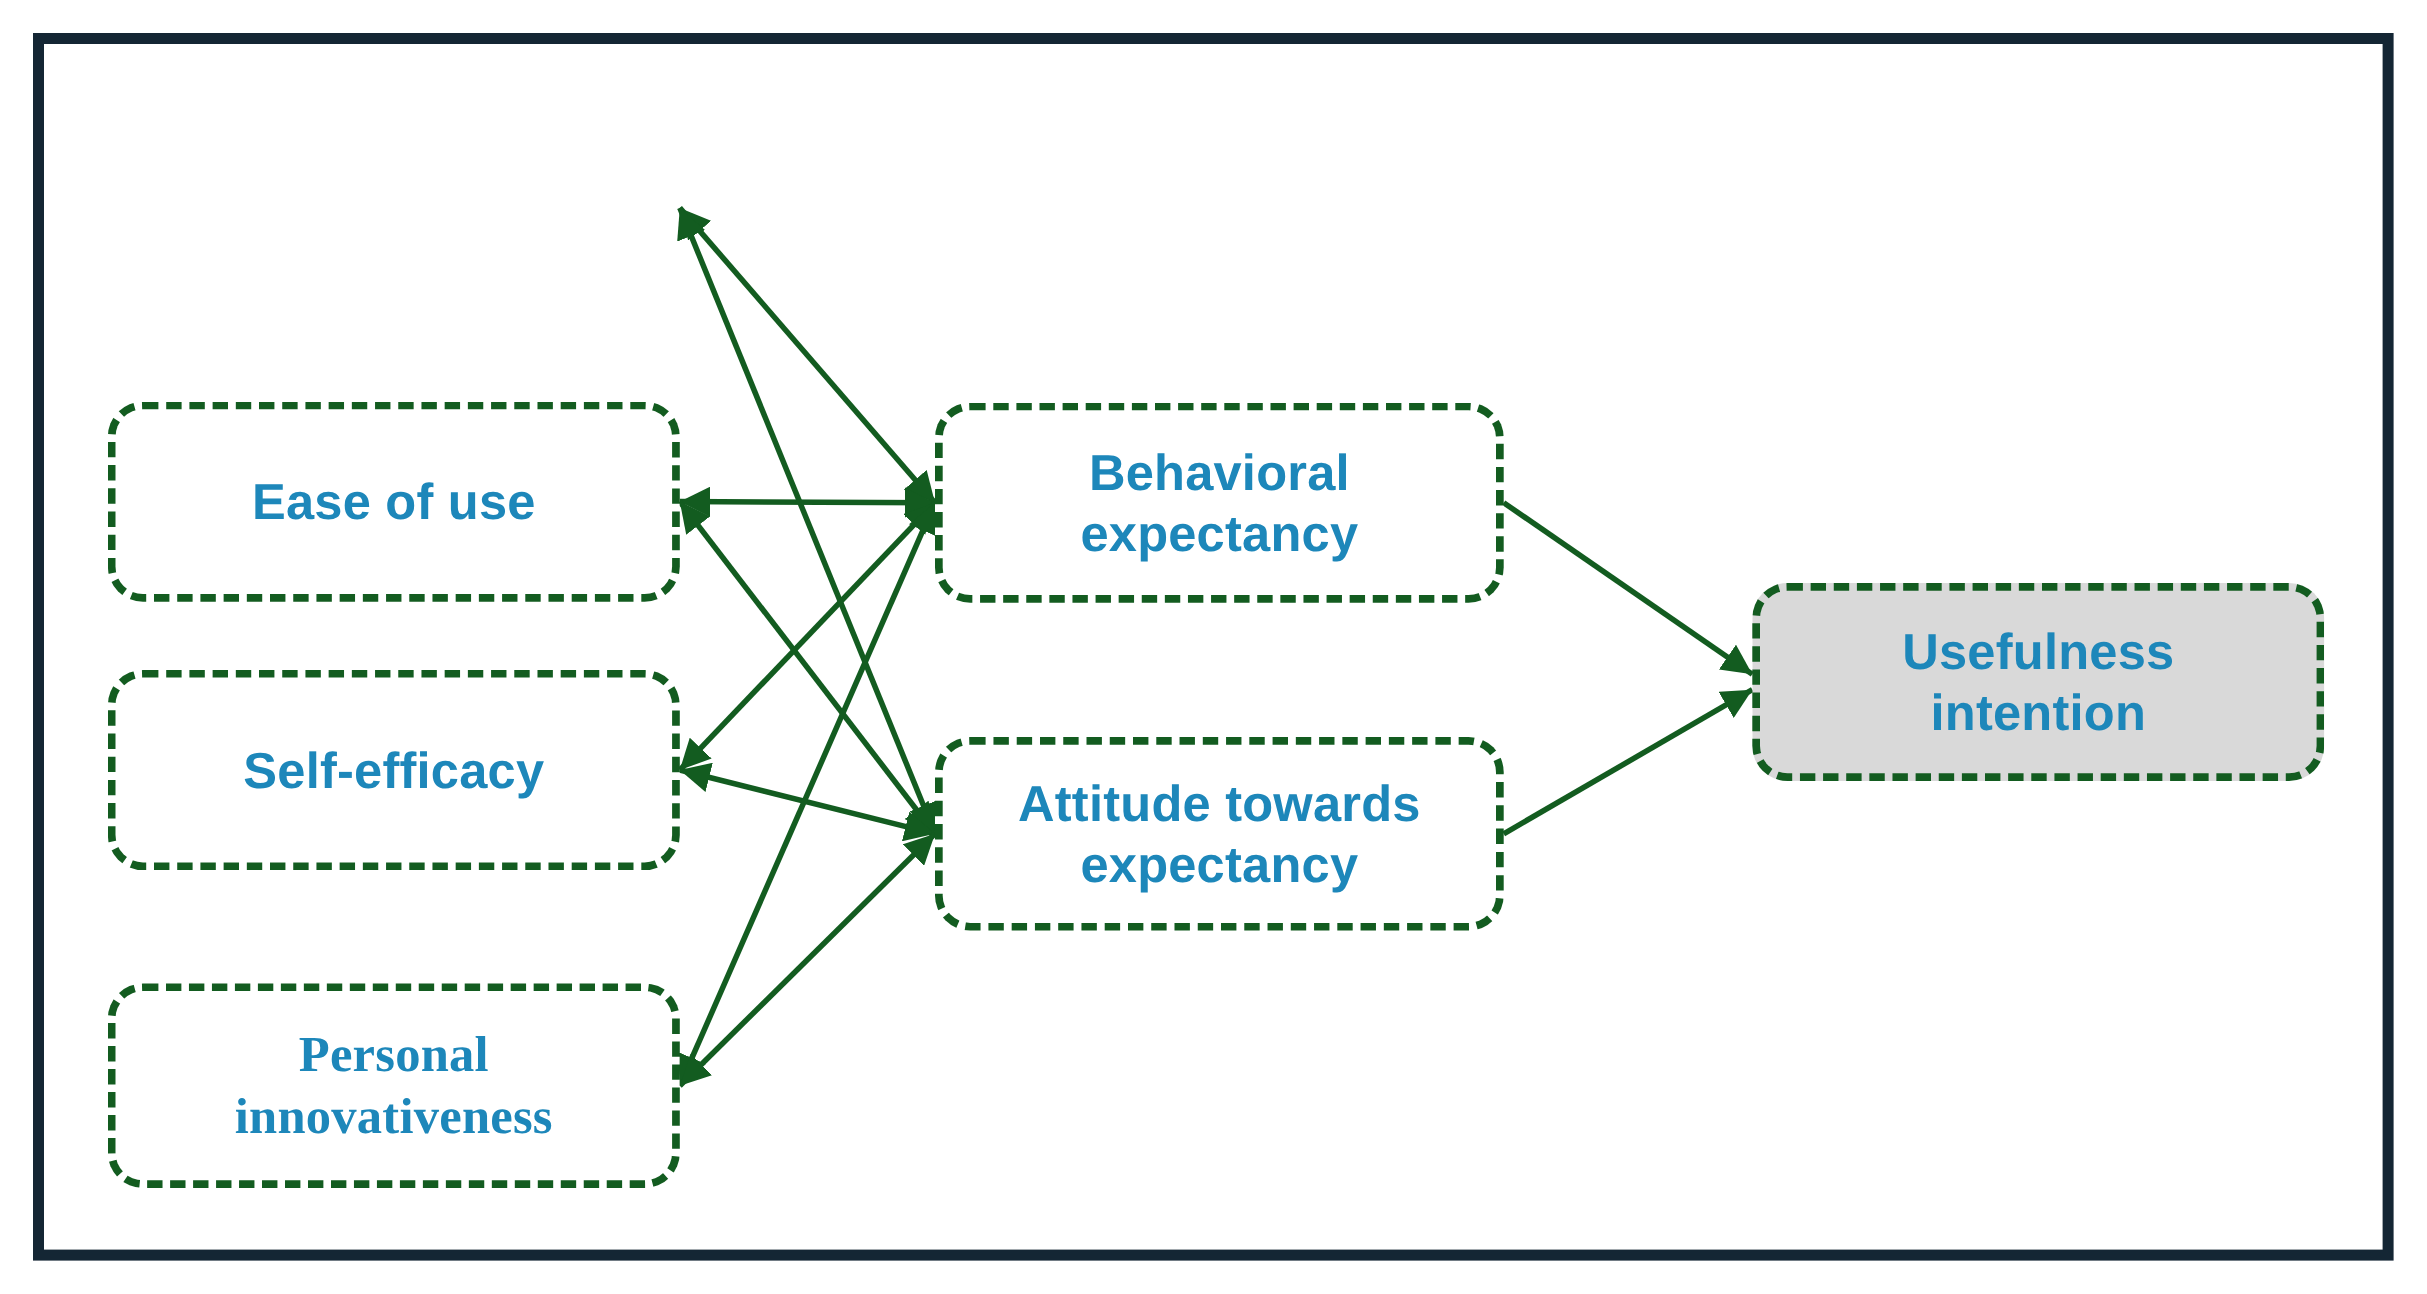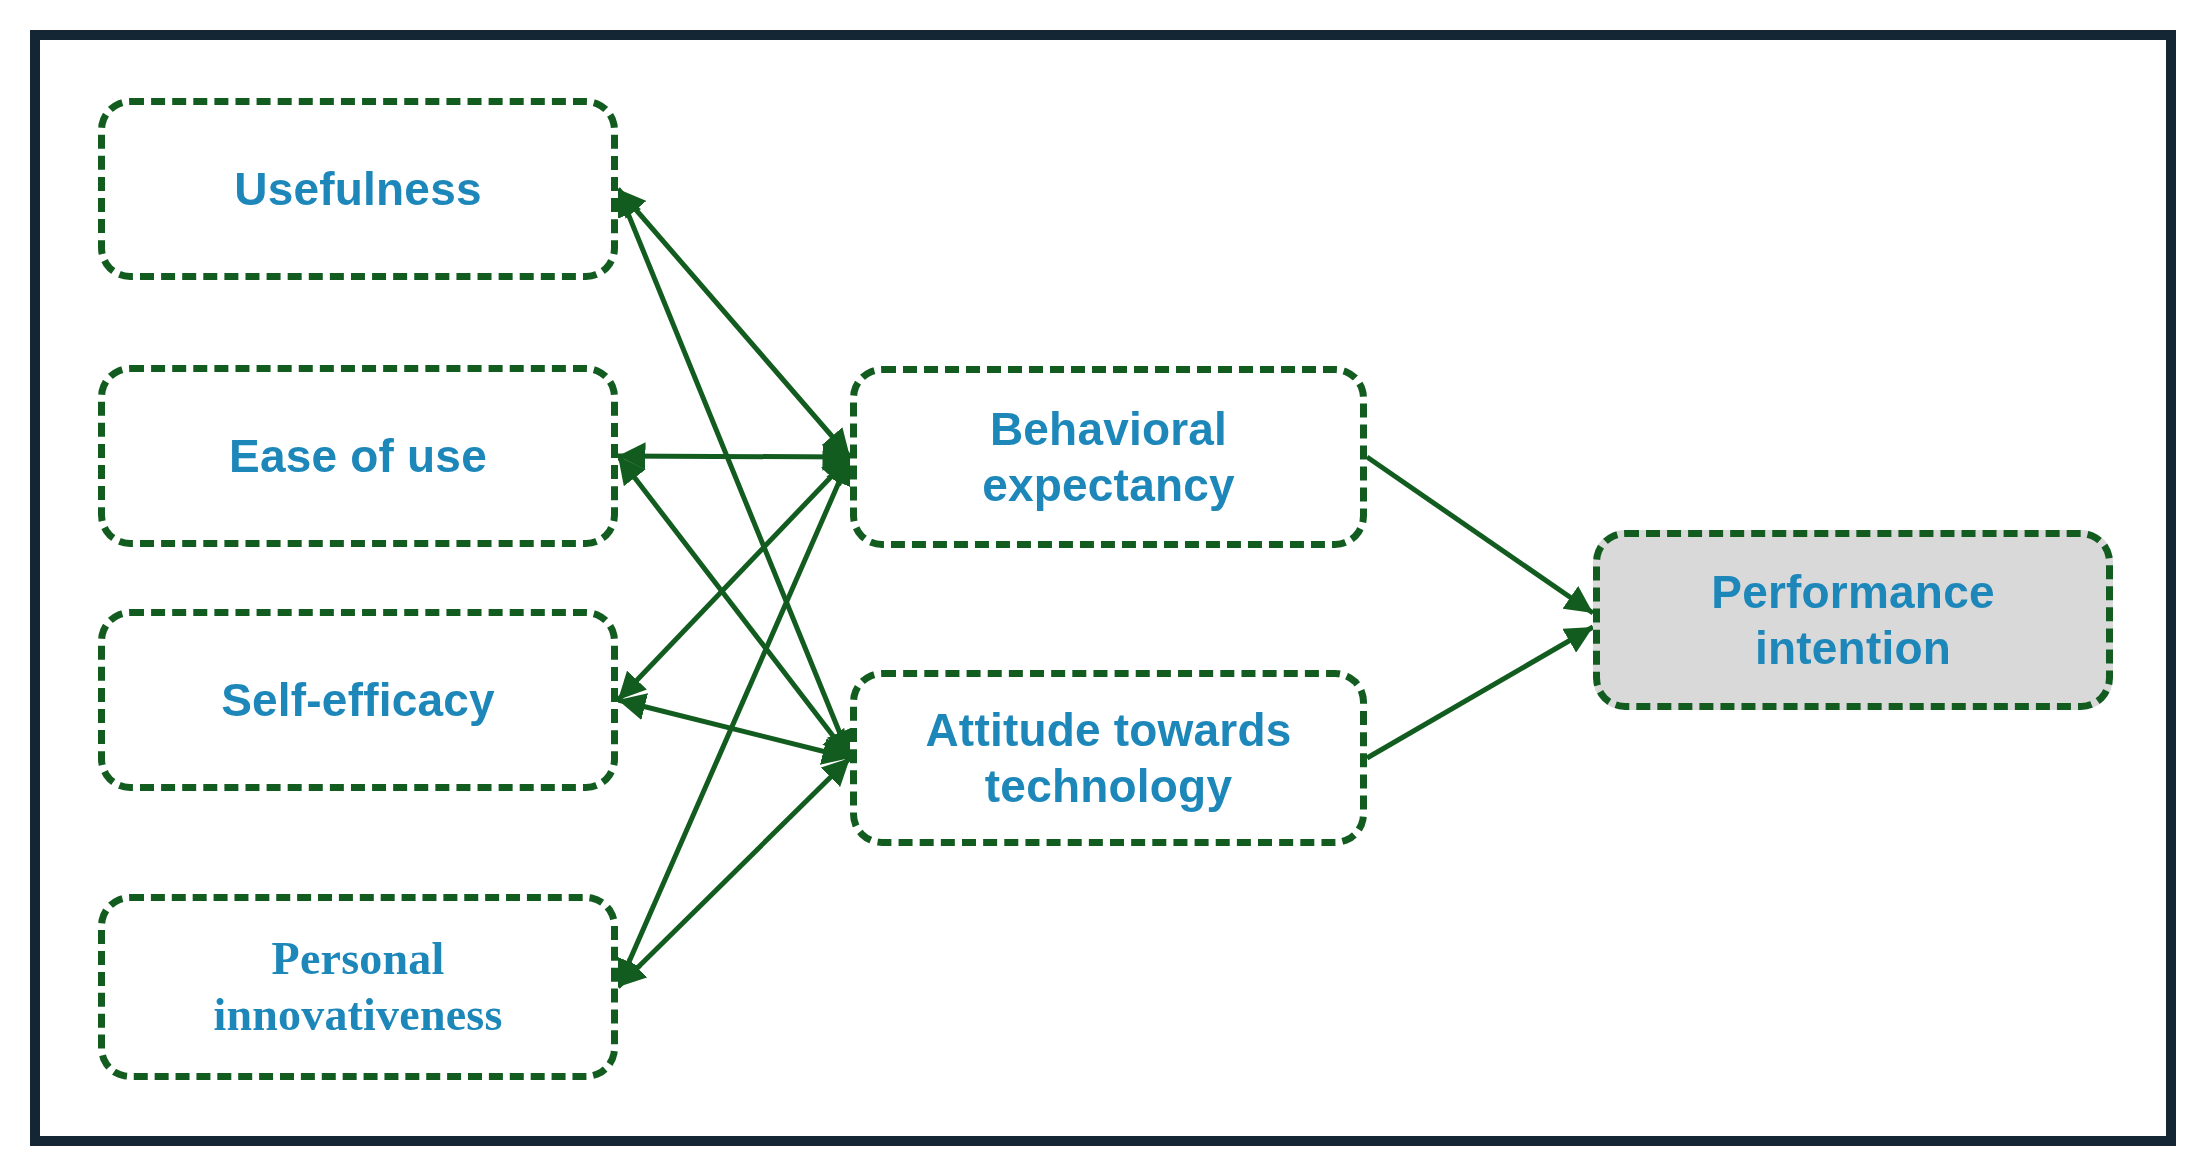--- a/index.html
+++ b/index.html
@@ -86,34 +86,31 @@
         <line x1="618" y1="456" x2="850" y2="758" class="edge" marker-end="url(#arrow-end)" marker-start="url(#arrow-start)"></line>
         <line x1="618" y1="700" x2="850" y2="457" class="edge" marker-end="url(#arrow-end)" marker-start="url(#arrow-start)"></line>
         <line x1="618" y1="700" x2="850" y2="758" class="edge" marker-end="url(#arrow-end)" marker-start="url(#arrow-start)"></line>
         <line x1="618" y1="987" x2="850" y2="457" class="edge" marker-end="url(#arrow-end)" marker-start="url(#arrow-start)"></line>
         <line x1="618" y1="987" x2="850" y2="758" class="edge" marker-end="url(#arrow-end)" marker-start="url(#arrow-start)"></line>
         <line x1="1367" y1="457" x2="1593" y2="613" class="edge" marker-end="url(#arrow-end)"></line>
         <line x1="1367" y1="758" x2="1593" y2="627" class="edge" marker-end="url(#arrow-end)"></line>
       </g>
   </svg>
 
-  <div class="node" style="left: 98px; top: 98px; width: 520px; height: 182px; background: rgb(255, 255, 255);">
-    <span class="node-label">Usefulness</span>
-  </div>
   <div class="node" style="left: 98px; top: 365px; width: 520px; height: 182px; background: rgb(255, 255, 255);">
     <span class="node-label">Ease of use</span>
   </div>
   <div class="node" style="left: 98px; top: 609px; width: 520px; height: 182px; background: rgb(255, 255, 255); text-align: right;">
     <span class="node-label">Self-efficacy</span>
   </div>
   <div class="node" style="left: 98px; top: 894px; width: 520px; height: 186px; background: rgb(255, 255, 255); font-family: Liberation Serif, serif;">
     <span class="node-label">Personal innovativeness</span>
   </div>
   <div class="node" style="left: 850px; top: 366px; width: 517px; height: 182px; background: rgb(255, 255, 255);">
     <span class="node-label">Behavioral expectancy</span>
   </div>
   <div class="node" style="left: 850px; top: 670px; width: 517px; height: 176px; background: rgb(255, 255, 255);">
-    <span class="node-label">Attitude towards technology</span>
+    <span class="node-label">Attitude towards expectancy</span>
   </div>
   <div class="node" style="left: 1593px; top: 530px; width: 520px; height: 180px; background: rgb(217, 217, 217);">
-    <span class="node-label">Performance intention</span>
+    <span class="node-label">Usefulness intention</span>
   </div>
 </div>
 
 </body></html>

